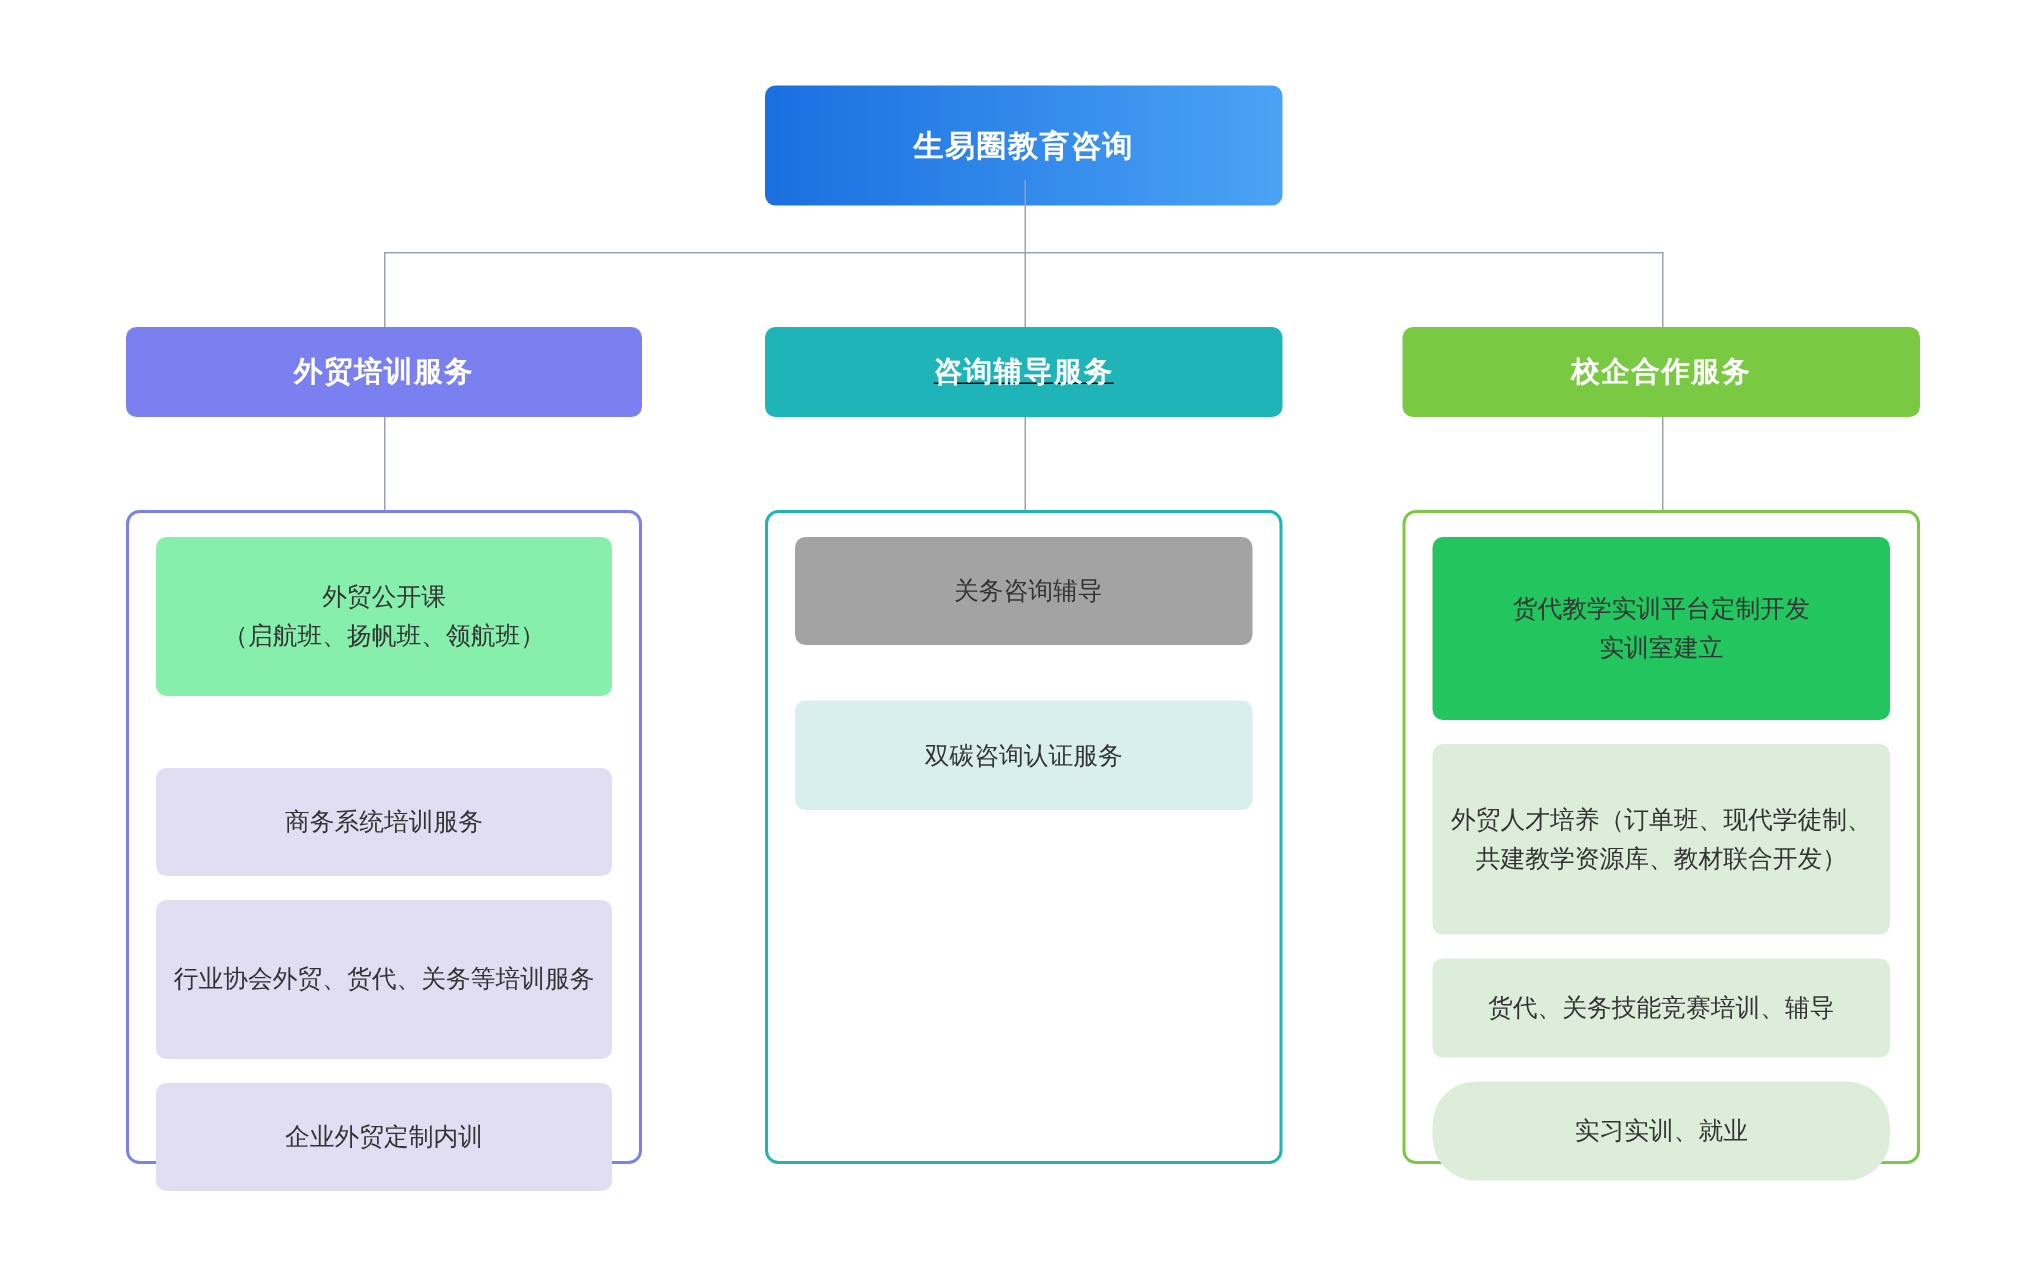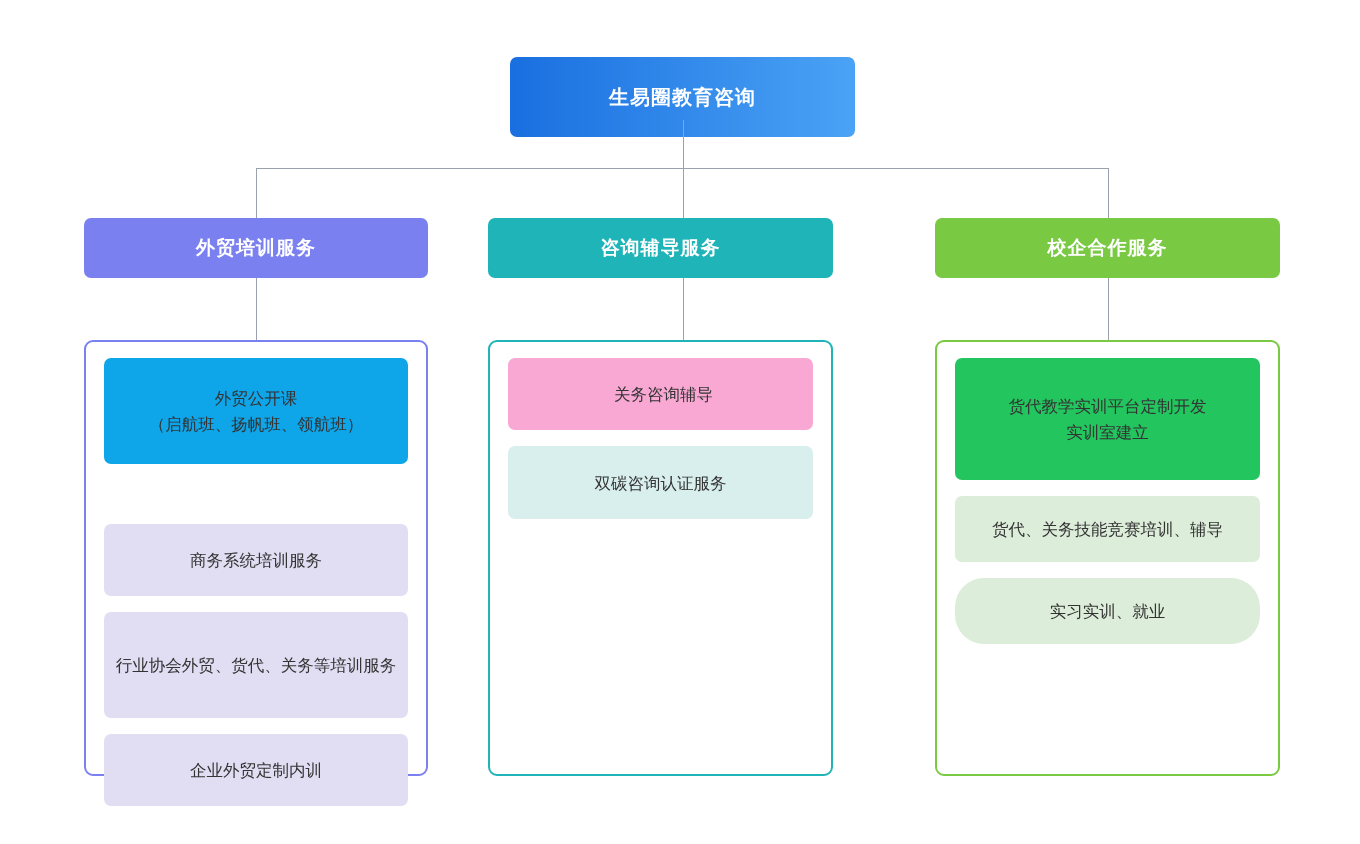--- a/index.html
+++ b/index.html
@@ -48,21 +48,21 @@
   .conn-col2-down { left: 683px; top: 168px; height: 50px; }
   .conn-col3-down { left: 1108px; top: 168px; height: 50px; }
 
   .conn-h2c1 { left: 256px; top: 278px; height: 62px; }
   .conn-h2c2 { left: 683px; top: 278px; height: 62px; }
   .conn-h2c3 { left: 1108px; top: 278px; height: 62px; }
 
   
   .column { position: absolute; top: 218px; }
   .col-1 { left: 84px;  width: 344px; }
-  .col-2 { left: 488px; width: 345px; }
+  .col-2 { left: 510px; width: 345px; text-decoration: underline; }
   .col-3 { left: 935px; width: 345px; }
 
   .col-header {
     height: 60px;
     border-radius: 7px;
     display: flex;
     align-items: center;
     justify-content: center;
     color: #ffffff;
     font-size: 19px;
@@ -129,43 +129,44 @@
   <div class="conn conn-v conn-col3-down" style="background: rgb(154, 163, 173);"></div>
   <div class="conn conn-v conn-h2c1" style="background: rgb(154, 163, 173);"></div>
   <div class="conn conn-v conn-h2c2" style="background: rgb(154, 163, 173);"></div>
   <div class="conn conn-v conn-h2c3" style="background: rgb(154, 163, 173);"></div>
 
   <div class="column col-1">
     <div class="col-header" style="background: rgb(123, 128, 240);">
       <span>外贸培训服务</span>
     </div>
     <div class="col-body" style="border-color: rgb(123, 128, 240);">
-      <div class="card" style="background: #0ea5e9; height: 105.642px; flex: 0 0 auto; margin-bottom: 16px; text-align: center;">外贸公开课
+      <div class="card" style="background: #86efac; height: 105.642px; flex: 0 0 auto; margin-bottom: 4px; text-align: center;">外贸公开课
 （启航班、扬帆班、领航班）</div>
       <div class="card" style="background: rgb(225, 221, 243); height: 72.3577px; flex: 0 0 auto; margin-bottom: 16px; margin-top: 44px;">商务系统培训服务</div>
       <div class="card" style="background: rgb(225, 221, 243); height: 105.642px; flex: 0 0 auto; margin-bottom: 16px;">行业协会外贸、货代、关务等培训服务</div>
       <div class="card" style="background: rgb(225, 221, 243); height: 72.3577px; flex: 0 0 auto;">企业外贸定制内训</div>
     </div>
   </div>
 
   <div class="column col-2">
     <div class="col-header" style="background: rgb(31, 180, 184);">
       <span>咨询辅导服务</span>
     </div>
     <div class="col-body" style="border-color: rgb(31, 180, 184);">
-      <div class="card" style="background: #f9a8d4; height: 72.3577px; flex: 0 0 auto; margin-bottom: 16px; padding-left: 16px;">关务咨询辅导</div>
-      <div class="card" style="background: rgb(216, 239, 238); height: 72.3577px; flex: 0 0 auto; margin-bottom: 16px;">双碳咨询认证服务</div>
+      <div class="card" style="background: #a3a3a3; height: 72.3577px; flex: 0 0 auto; margin-bottom: 16px; padding-left: 16px;">关务咨询辅导</div>
+      <div class="card" style="background: rgb(216, 239, 238); height: 72.3577px; flex: 0 0 auto; margin-bottom: 16px; margin-top: 21px;">双碳咨询认证服务</div>
     </div>
   </div>
 
   <div class="column col-3">
     <div class="col-header" style="background: rgb(122, 201, 67);">
       <span>校企合作服务</span>
     </div>
     <div class="col-body" style="border-color: rgb(122, 201, 67);">
       <div class="card" style="background: #22c55e; height: 122px; flex: 0 0 auto; margin-bottom: 16px;">货代教学实训平台定制开发
 实训室建立</div>
+      <div class="card" style="background: rgb(220, 237, 218); height: 127.048px; flex: 0 0 auto; margin-bottom: 16px;">外贸人才培养（订单班、现代学徒制、共建教学资源库、教材联合开发）</div>
       <div class="card" style="background: rgb(220, 237, 218); height: 66.171px; flex: 0 0 auto; margin-bottom: 16px;">货代、关务技能竞赛培训、辅导</div>
       <div class="card" style="background: rgb(220, 237, 218); height: 66.171px; flex: 0 0 auto; border-radius: 29px;">实习实训、就业</div>
     </div>
   </div>
 
 </div>
 
 </body></html>

